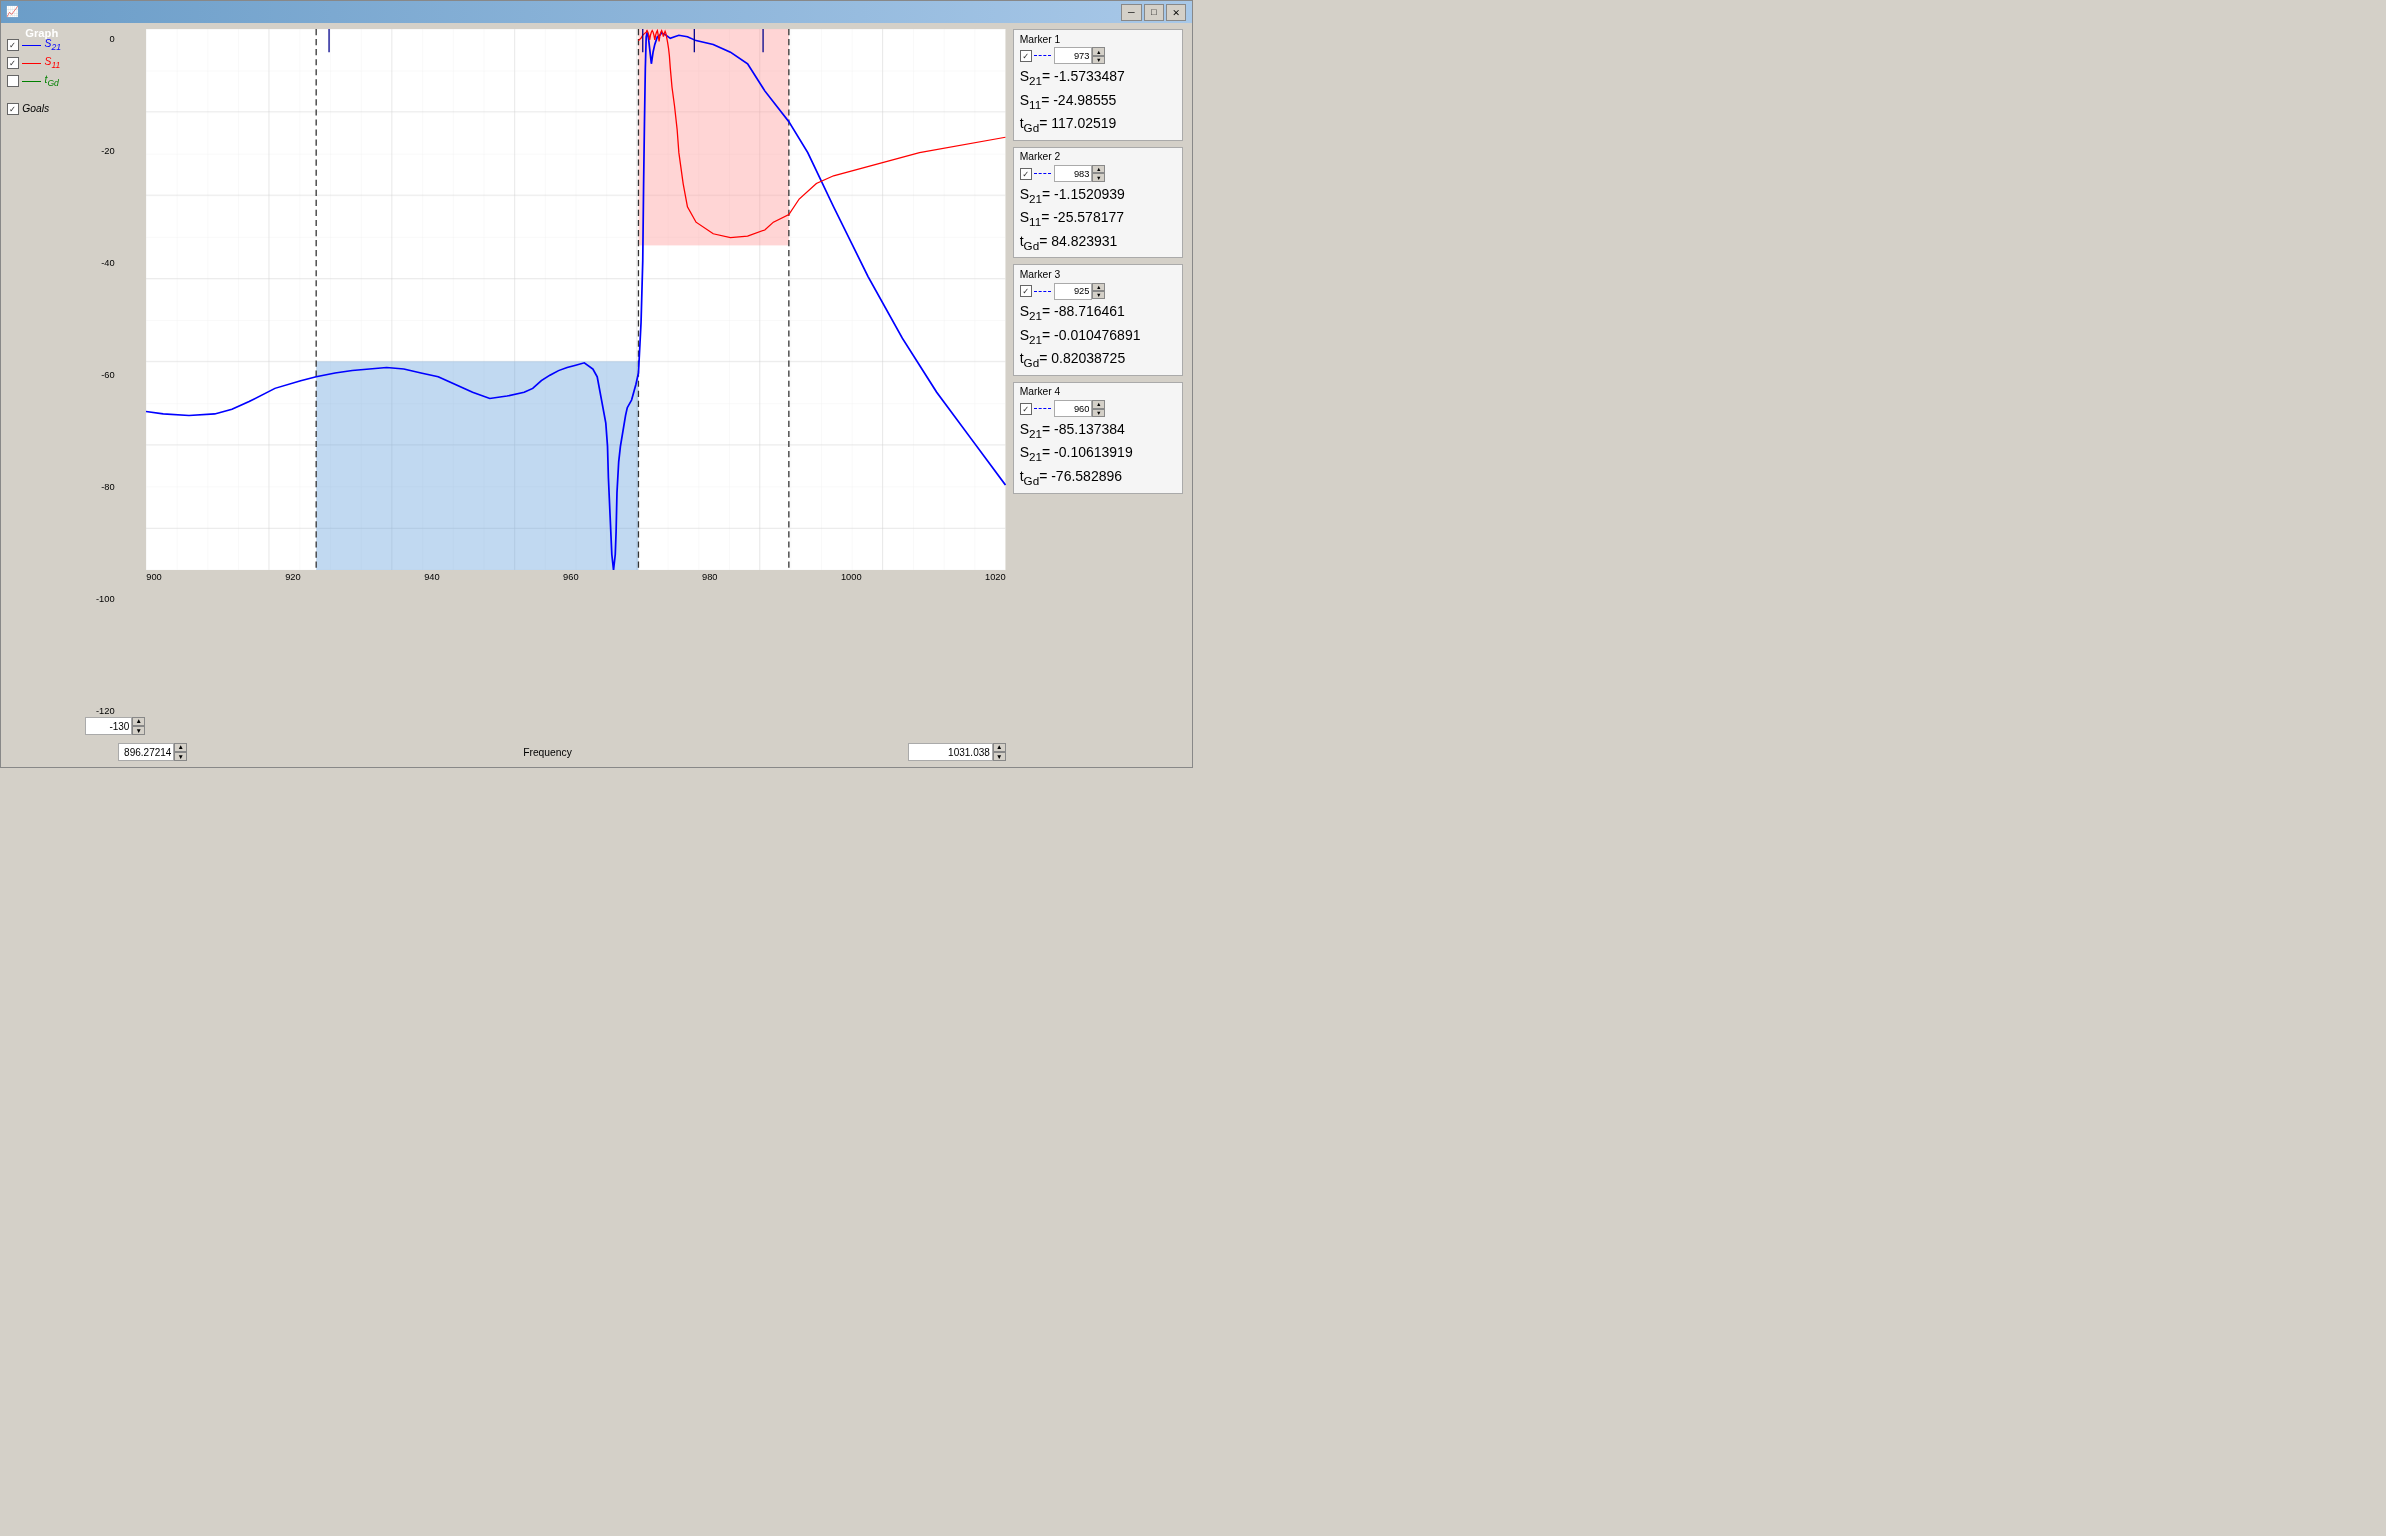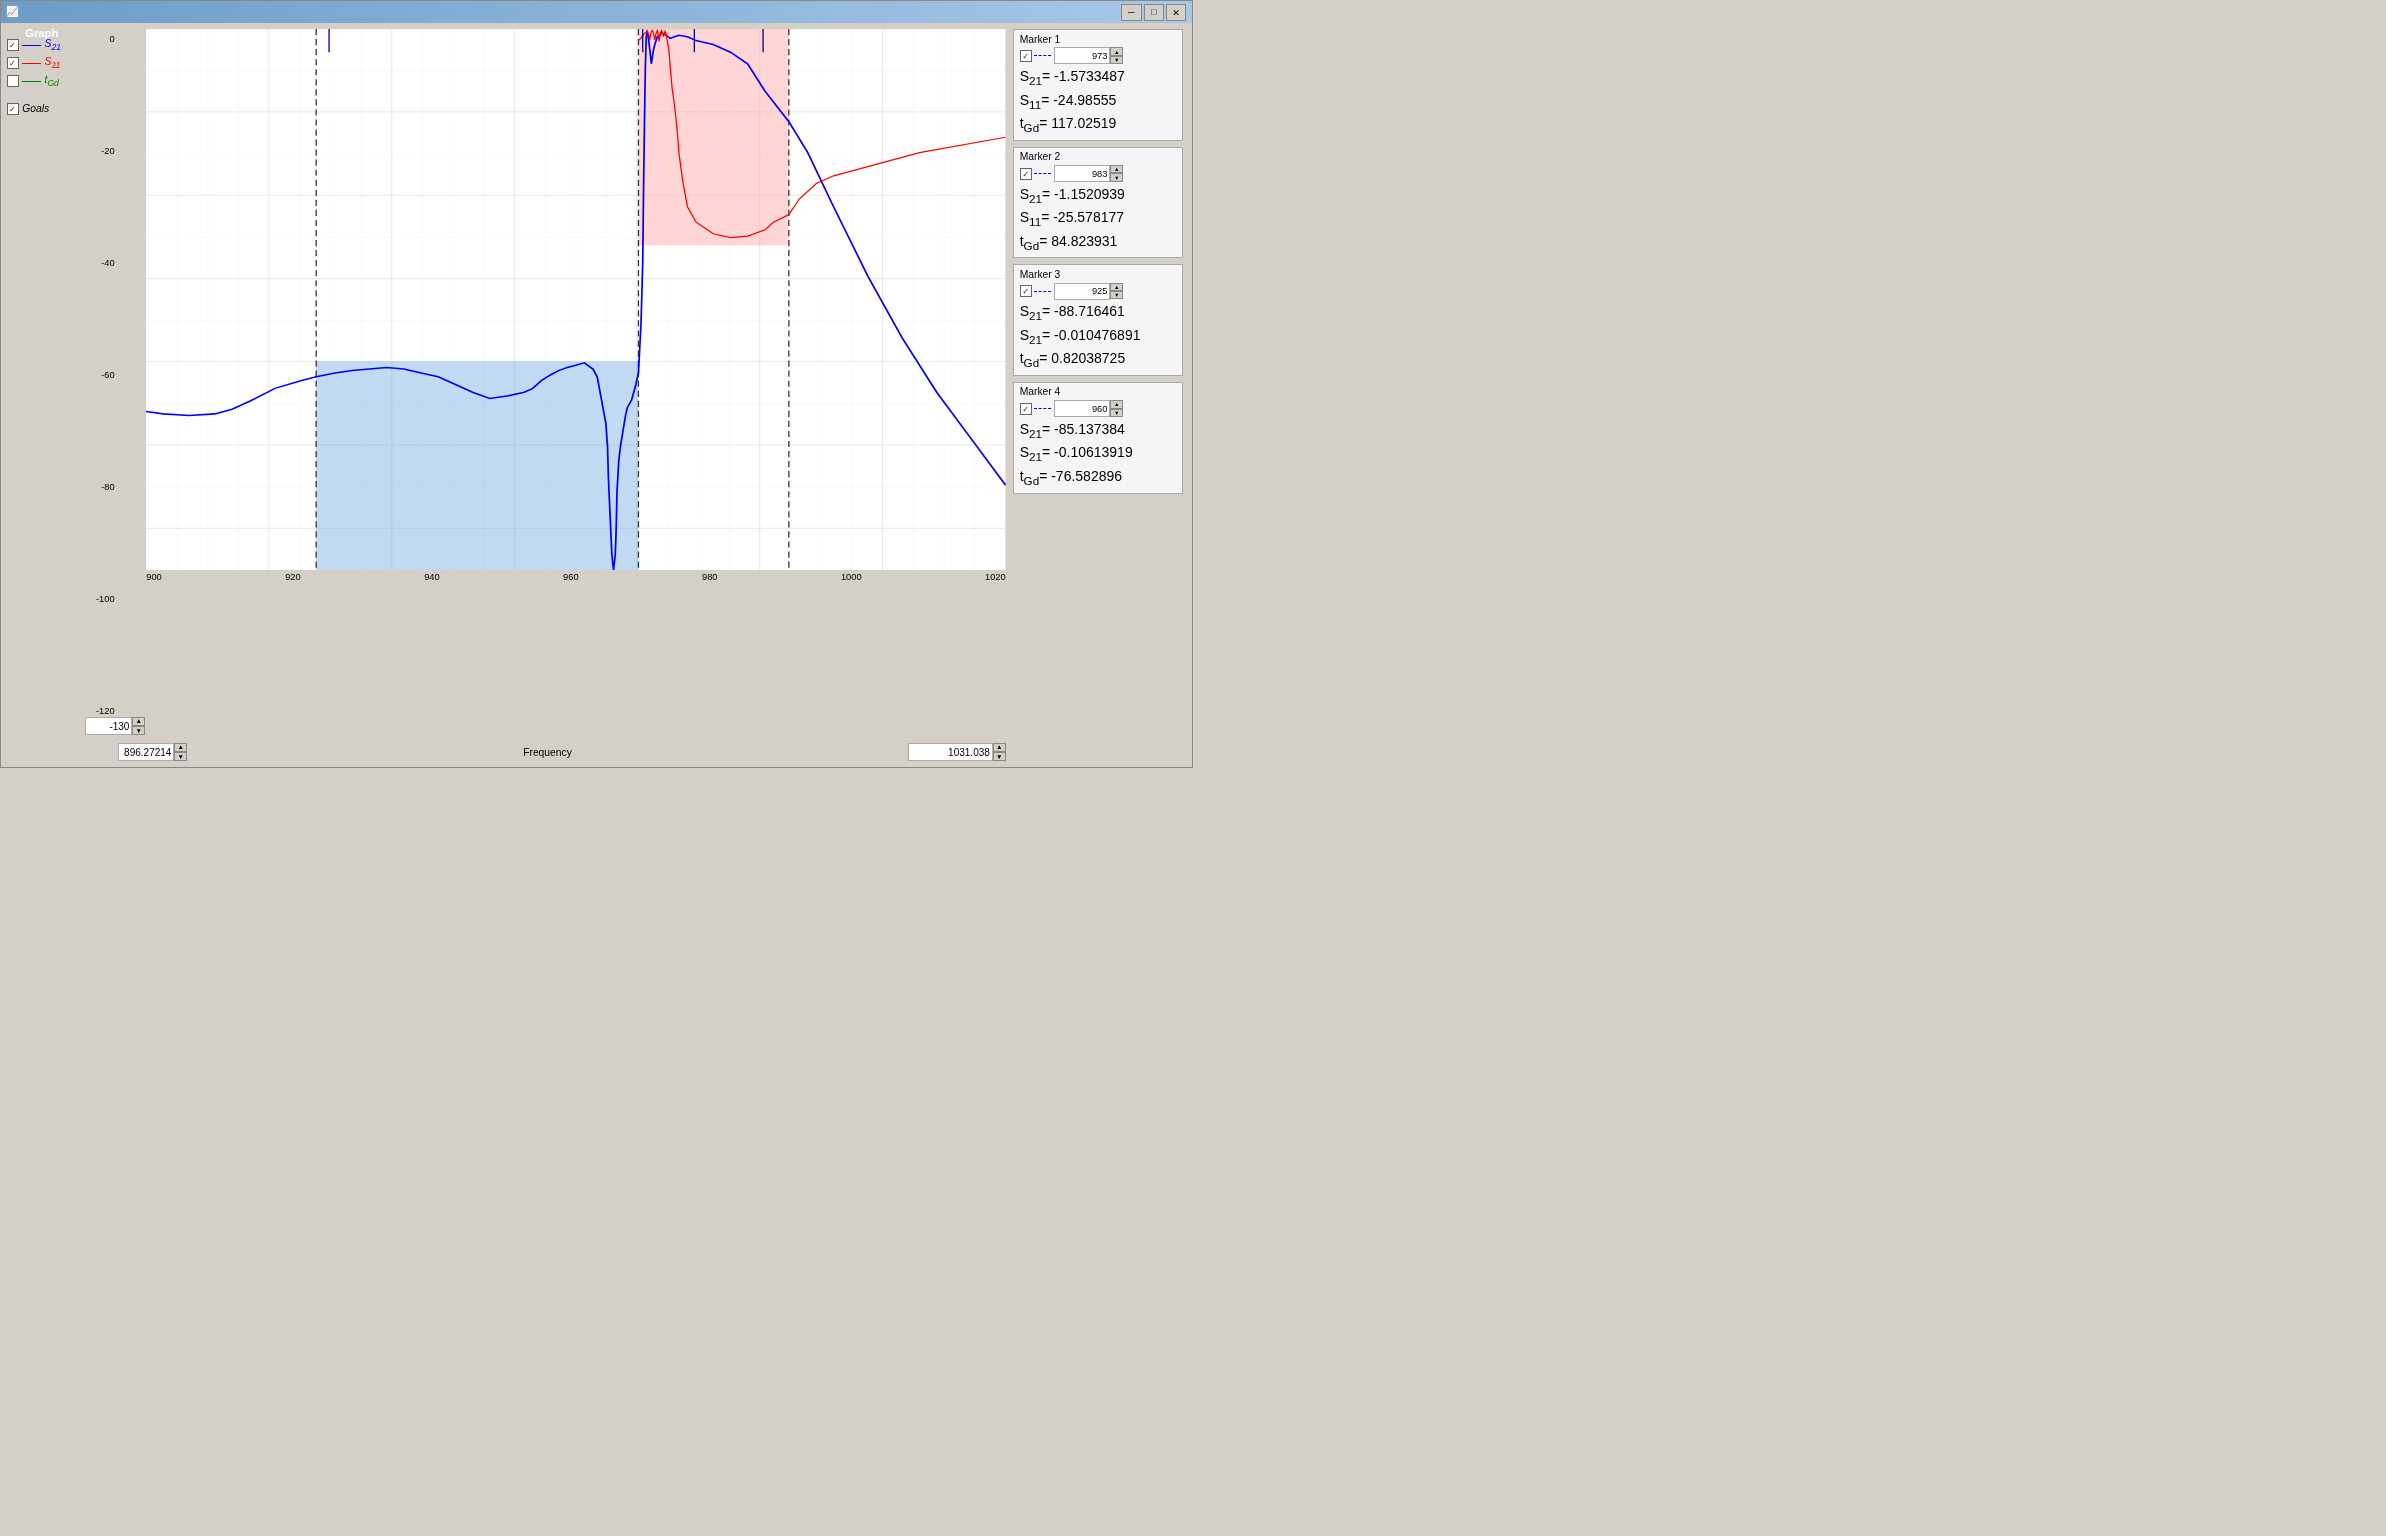--- a/index.html
+++ b/index.html
@@ -48,21 +48,21 @@
     
     .markers-panel {
       width: 177px; flex-shrink: 0; display: flex; flex-direction: column; gap: 5.6px; padding: 0 3.7px;
     }
     .marker-box {
       border: 0.9px solid #aaa; background: #f5f5f5; padding: 3.7px 5.6px;
     }
     .marker-title { font-size: 10.3px; font-weight: normal; margin-bottom: 2.8px; }
     .marker-row { display: flex; align-items: center; gap: 2.8px; margin-bottom: 1.9px; }
     .marker-value-input { 
-      width: 56px; height: 17px; border: 0.9px solid #aaa; background: white; 
+      width: 38px; height: 17px; border: 0.9px solid #aaa; background: white; 
       font-size: 9.3px; padding: 0 1.9px; text-align: right;
     }
     .marker-data { font-size: 14px; line-height: 1.5; }
 
     .chart-wrapper { display: flex; flex: 1; position: relative; }
     .y-axis { width: 33px; display: flex; flex-direction: column; justify-content: space-between; padding: 4.7px 0 23px 0; text-align: right; }
     .y-tick { font-size: 9.3px; padding-right: 3.7px; }
     .chart-inner { flex: 1; position: relative; margin-left: 28px; }
   </style>
 </head>

